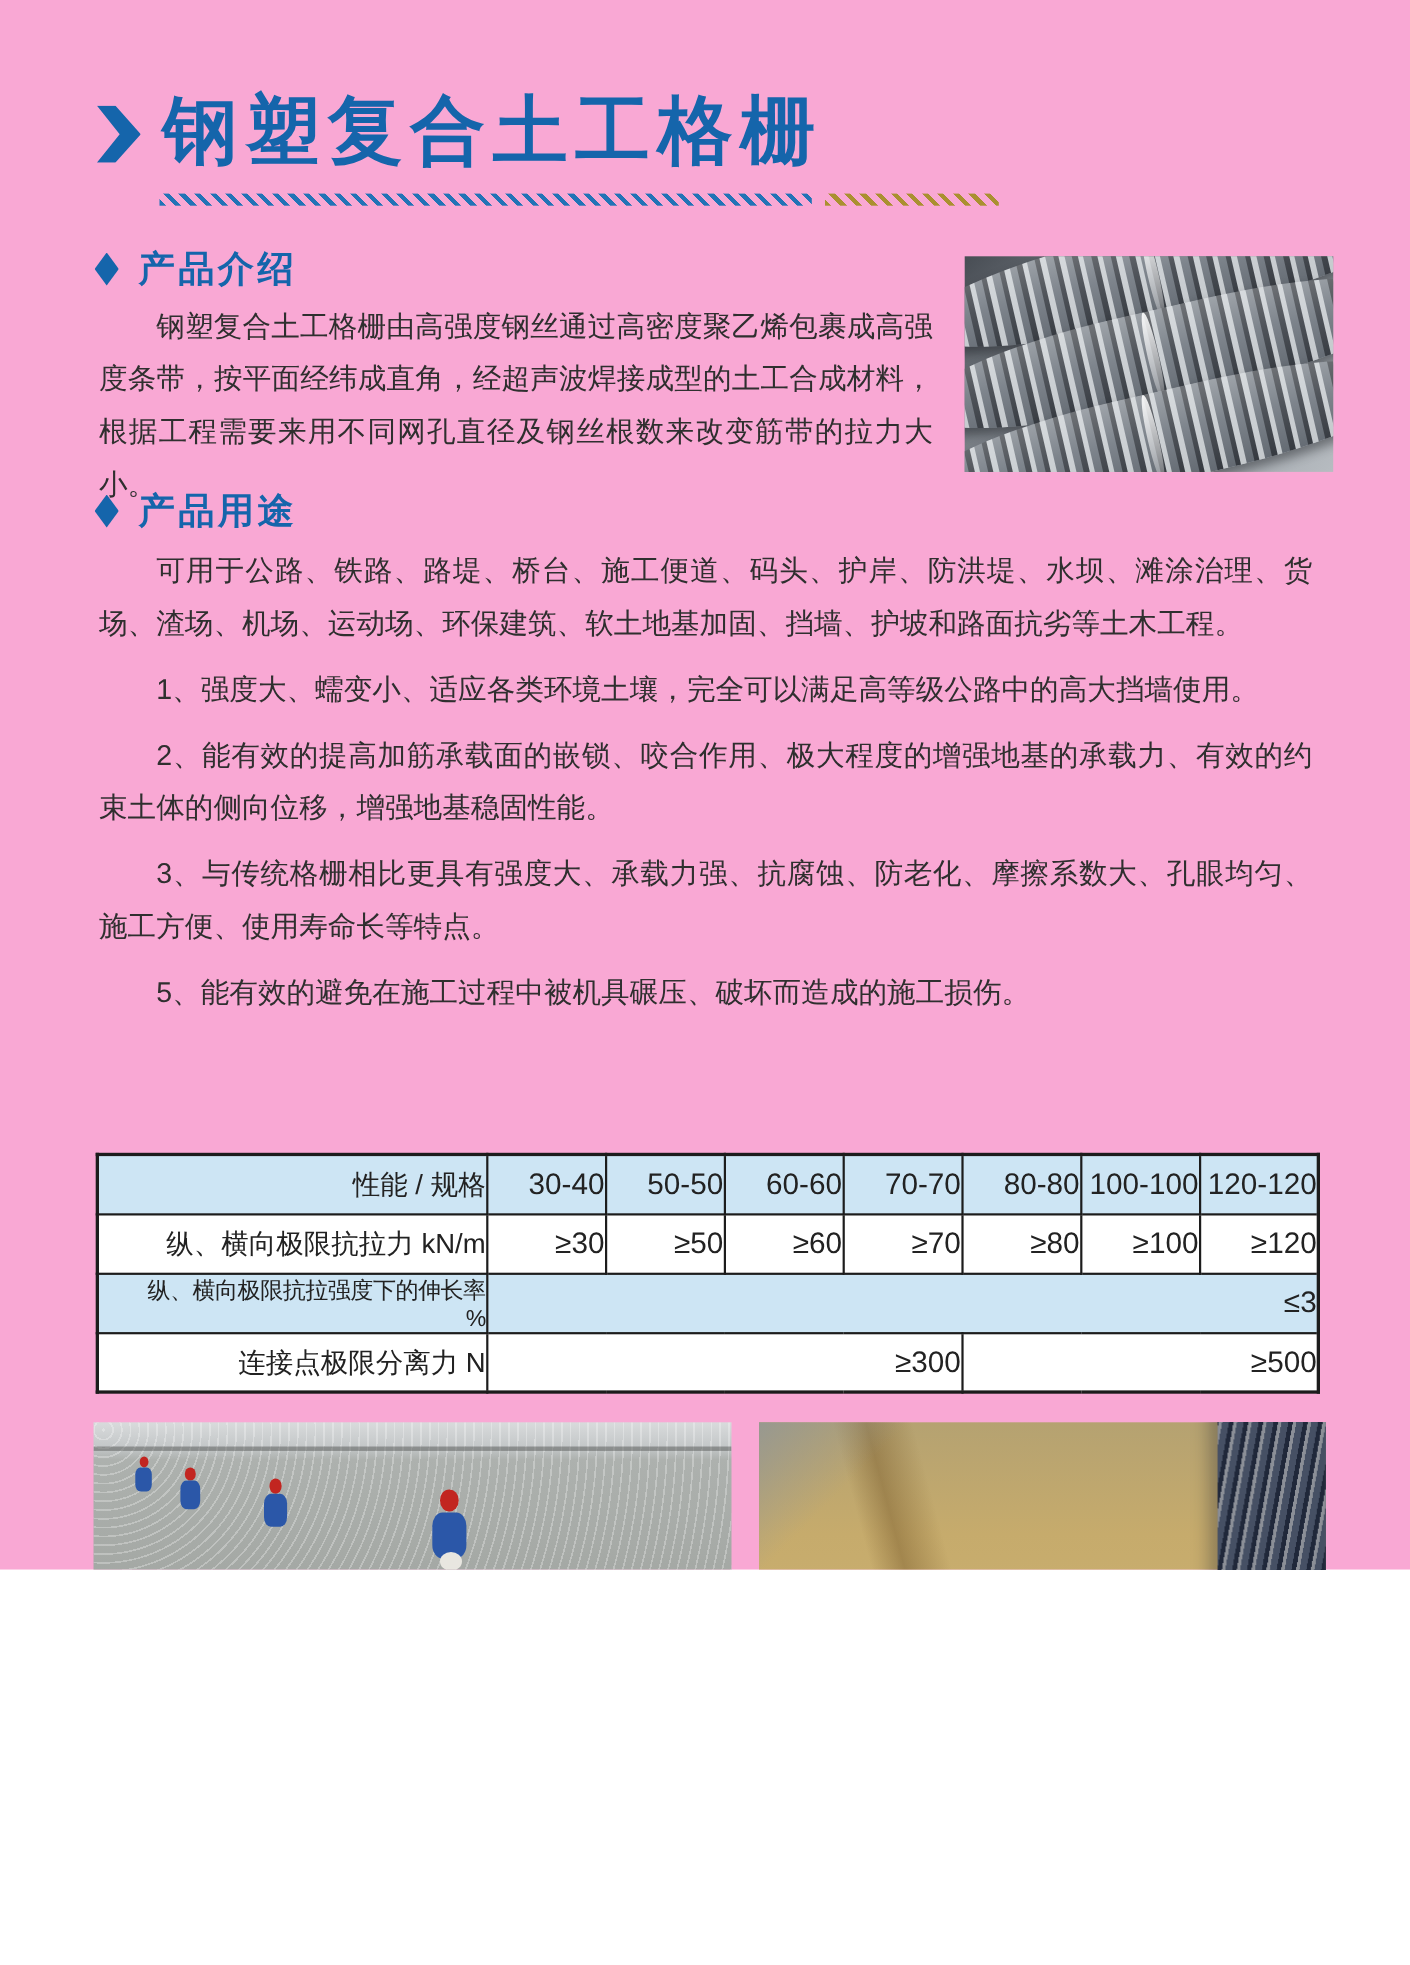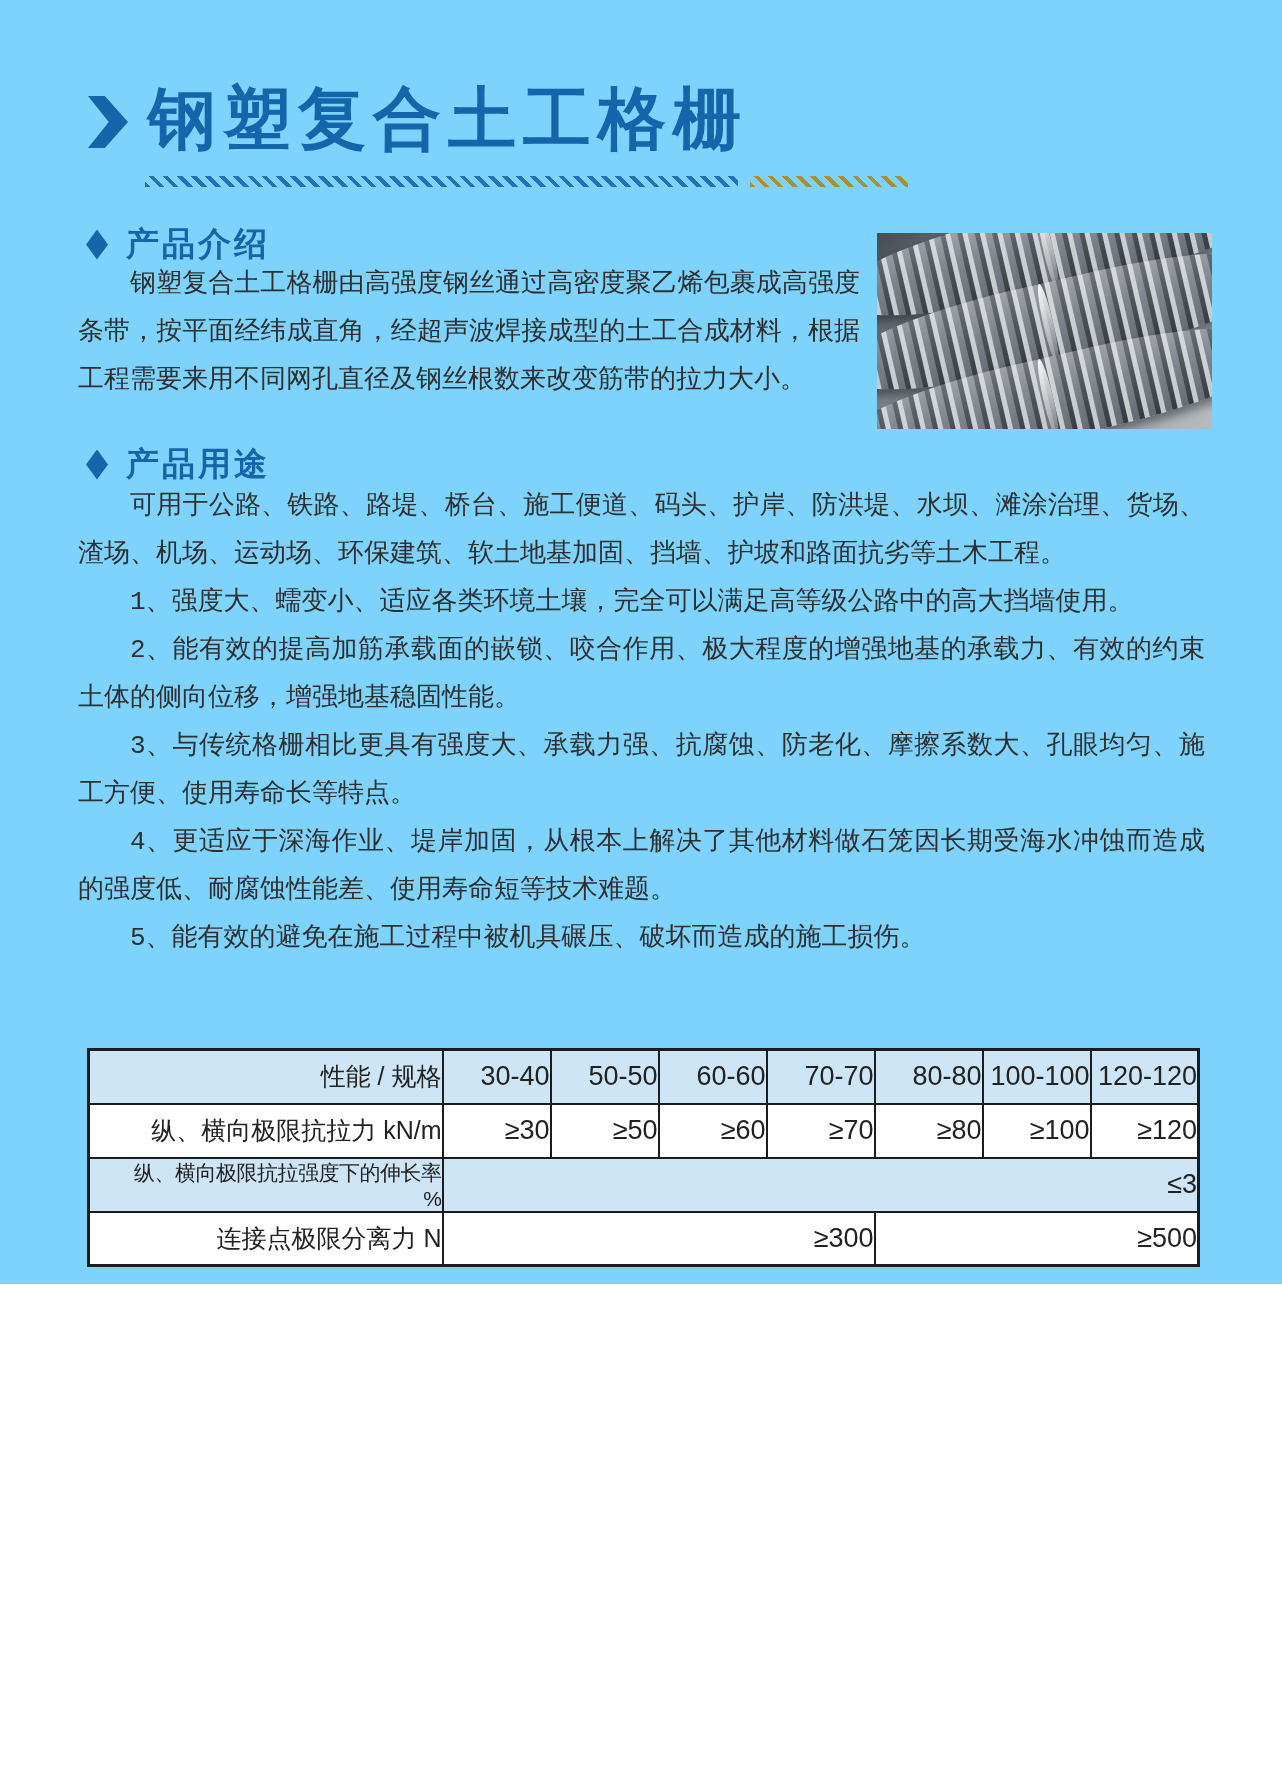--- a/index.html
+++ b/index.html
@@ -6,21 +6,21 @@
     --accent-blue:#1565ab;
     --hatch-blue:#2273b6;
     --hatch-gold:#aa9030;
     --table-header-bg:#cde5f4;
     --table-border:#1c1c1c;
     --body-text:#2f2f2f;
   }
   *{margin:0;padding:0;box-sizing:border-box;}
   html,body{background:#ffffff;}
   body{font-family:"Liberation Sans",sans-serif;}
-  .page{position:relative;width:1282px;height:1284px;background:#7dd3fc;overflow:hidden;}
+  .page{position:relative;width:1282px;height:1427px;background:#f9a8d4;overflow:hidden;}
 
   
   .title-arrow{position:absolute;left:88px;top:96px;width:40px;height:52px;background:var(--accent-blue);
     clip-path:polygon(0 0,42% 0,100% 50%,42% 100%,0 100%,52% 50%);}
   .page-title{position:absolute;left:148px;top:74px;font-size:68px;font-weight:700;color:var(--accent-blue);
     letter-spacing:7px;white-space:nowrap;}
   .hatch{position:absolute;top:176px;height:11px;}
   .hatch-blue{left:145px;width:593px;
     background:repeating-linear-gradient(45deg,var(--hatch-blue) 0 4px,transparent 4px 10px);}
   .hatch-gold{left:750px;width:158px;
@@ -30,21 +30,21 @@
   .sec-head{position:absolute;display:flex;align-items:center;gap:18px;}
   .sec-head .diamond{width:22px;height:30px;background:var(--accent-blue);
     clip-path:polygon(50% 0,100% 50%,50% 100%,0 50%);flex:0 0 auto;}
   .sec-head h2{font-size:33px;font-weight:700;color:var(--accent-blue);letter-spacing:3px;white-space:nowrap;}
   .head-intro{left:86px;top:222px;}
   .head-usage{left:86px;top:442px;justify-content:flex-end;}
   .head-specs{left:86px;top:978px;}
 
   
   .body-text{color:var(--body-text);font-size:26px;line-height:48px;text-align:justify;}
-  .body-text p{text-indent:2em;margin:0;font-family:Liberation Mono, monospace;}
+  .body-text p{text-indent:2em;margin:12px;}
   .intro-para{position:absolute;left:78px;top:260px;width:782px;}
   .usage-block{position:absolute;left:78px;top:482px;width:1127px;}
 
   
   .photo-product{position:absolute;left:877px;top:233px;width:335px;height:196px;overflow:hidden;
     background:linear-gradient(135deg,#484d54 0%,#7d838a 35%,#9aa0a6 70%,#b7bcc1 100%);}
   .roll{position:absolute;width:140%;left:-15%;height:42%;border-radius:46% / 55%;
     background:
       repeating-linear-gradient(90deg,rgba(25,28,33,.55) 0 5px,rgba(215,219,222,.85) 5px 10px,rgba(110,117,125,.55) 10px 17px),
       linear-gradient(180deg,#d9dcdf 0%,#9298a0 45%,#565c64 100%);
@@ -130,21 +130,20 @@
 
   <div class="sec-head head-usage">
     <span class="diamond"></span>
     <h2>产品用途</h2>
   </div>
   <div class="body-text usage-block">
     <p>可用于公路、铁路、路堤、桥台、施工便道、码头、护岸、防洪堤、水坝、滩涂治理、货场、渣场、机场、运动场、环保建筑、软土地基加固、挡墙、护坡和路面抗劣等土木工程。</p>
     <p>1、强度大、蠕变小、适应各类环境土壤，完全可以满足高等级公路中的高大挡墙使用。</p>
     <p>2、能有效的提高加筋承载面的嵌锁、咬合作用、极大程度的增强地基的承载力、有效的约束土体的侧向位移，增强地基稳固性能。</p>
     <p>3、与传统格栅相比更具有强度大、承载力强、抗腐蚀、防老化、摩擦系数大、孔眼均匀、施工方便、使用寿命长等特点。</p>
-    <p>4、更适应于深海作业、堤岸加固，从根本上解决了其他材料做石笼因长期受海水冲蚀而造成的强度低、耐腐蚀性能差、使用寿命短等技术难题。</p>
     <p>5、能有效的避免在施工过程中被机具碾压、破坏而造成的施工损伤。</p>
   </div>
 
 
   <table class="spec-table">
     <colgroup>
       <col class="col-label">
       <col class="col-spec">
         <col class="col-spec">
         <col class="col-spec">

